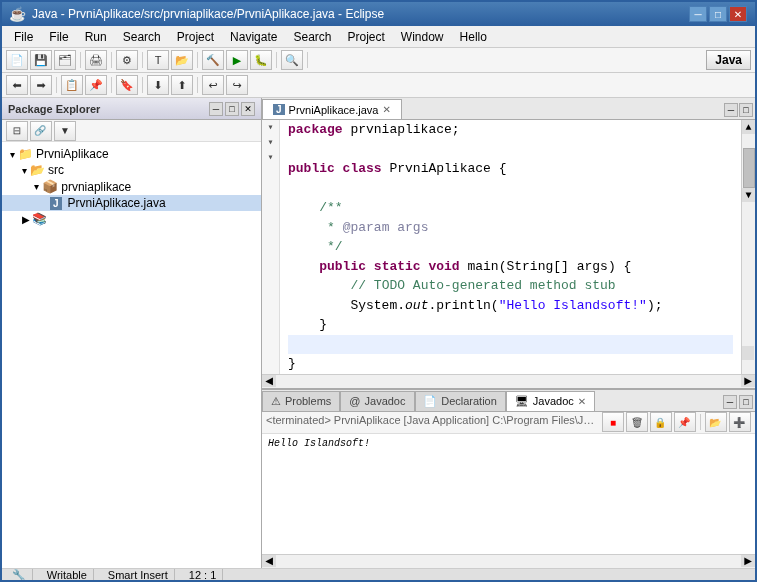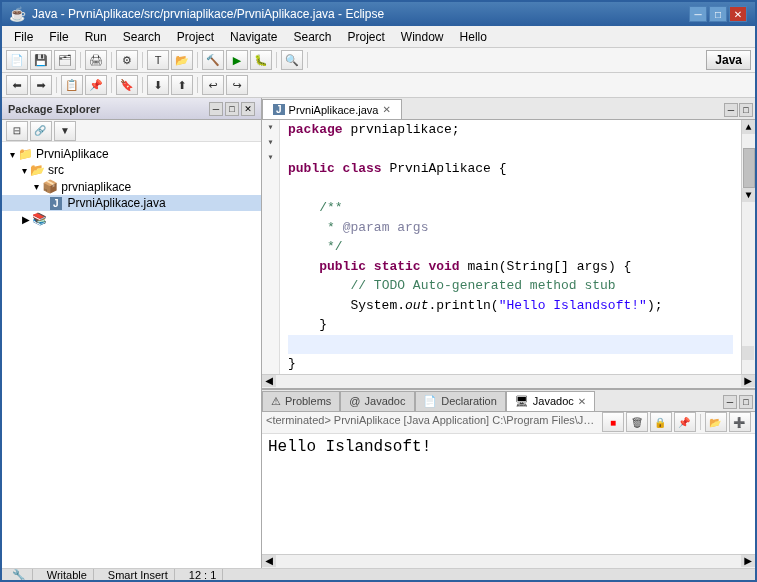--- a/index.html
+++ b/index.html
@@ -330,21 +330,22 @@
       display: flex;
       align-items: center;
       gap: 2px;
       height: 22px;
     }
     .console-output {
       flex: 1;
       overflow: auto;
       padding: 4px 6px;
       font-family: 'Courier New', monospace;
-      font-size: 16px;
+      font-size: 10px;
+      font-style: italic;
     }
     .console-header {
       color: #666;
       font-size: 11px;
       margin-bottom: 4px;
     }
     .console-text { color: #000; }
     .console-error { color: #c00; }
 
     

